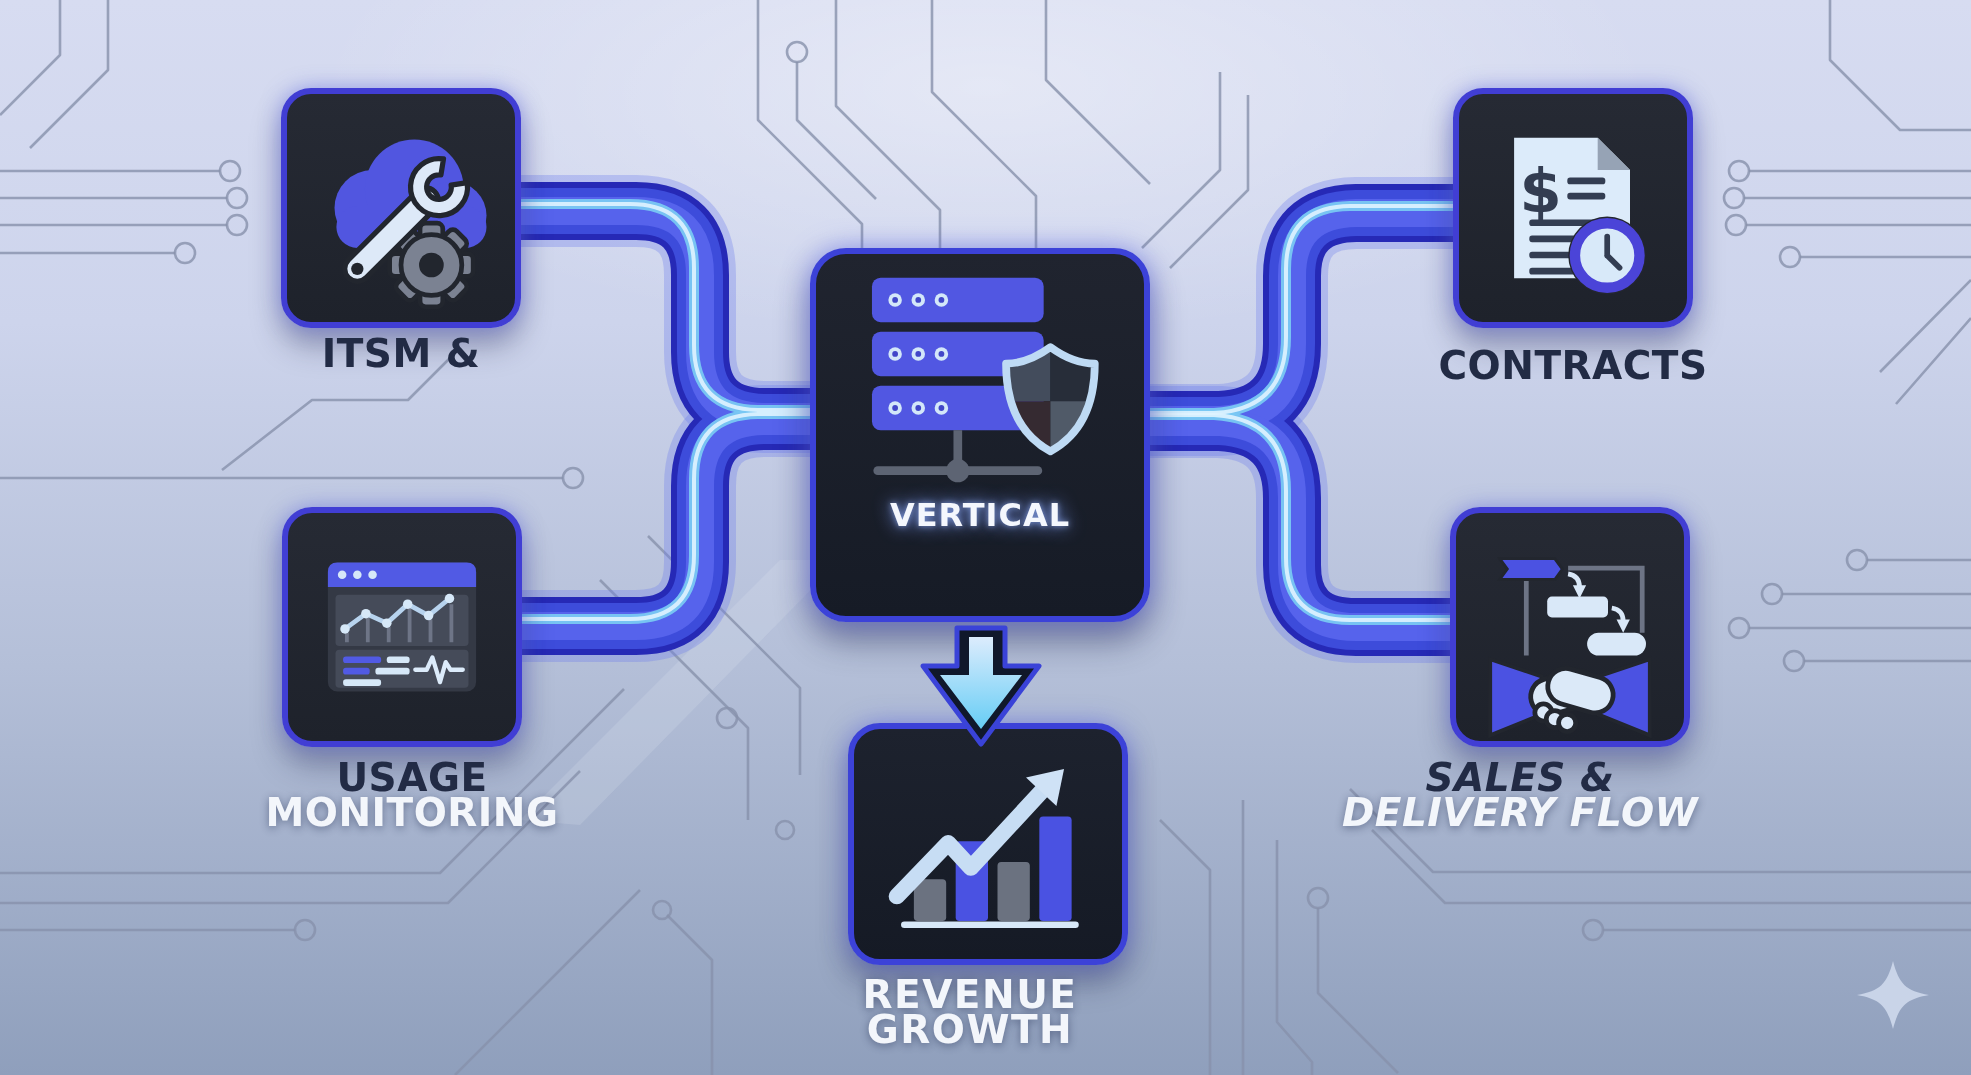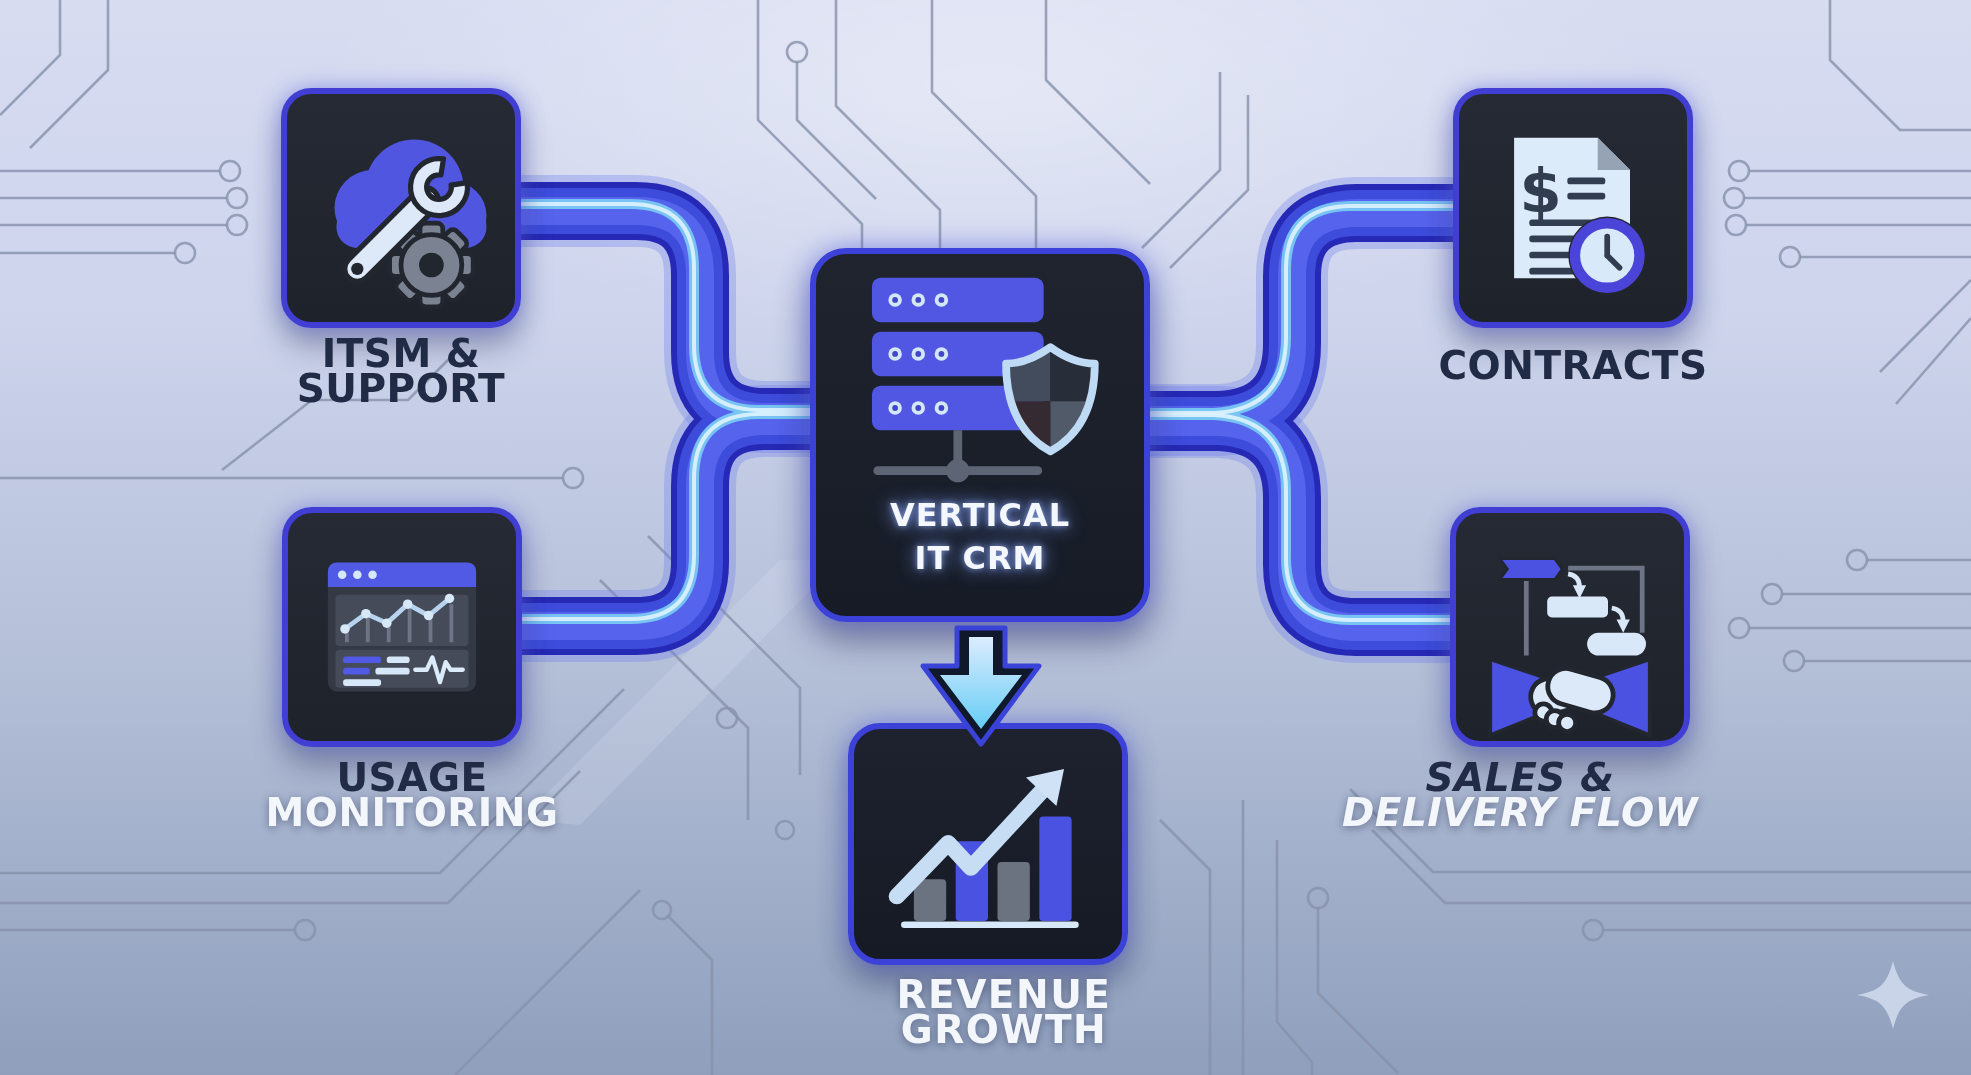--- a/index.html
+++ b/index.html
@@ -63,21 +63,21 @@
   .node-label{
     position:absolute;text-align:center;font-weight:bold;font-size:39px;line-height:35px;
     letter-spacing:.5px;color:#222b45;
   }
   .node-label span{display:block;}
   .node-label .light{color:#f3f6fb;text-shadow:0 2px 8px rgba(25,35,70,.45);}
   .label-itsm{left:241px;top:336px;width:320px;}
   .label-usage{left:252px;top:760px;width:320px;}
   .label-contracts{left:1413px;top:336px;width:320px;margin-top:12px;}
   .label-sales{left:1330px;top:760px;width:380px;font-style:italic;}
-  .label-revenue{left:814px;top:977px;width:380px;letter-spacing:1.5px;}
+  .label-revenue{left:780px;top:977px;width:380px;letter-spacing:1.5px;}
 </style>
 </head>
 <body>
 
 <div class="canvas">
 
   <svg class="layer" viewBox="0 0 1971 1075">
     <path class="band" d="M 520 820 L 780 560 L 840 560 L 580 825 Z"></path>
     <path class="tr" d="
       M 758 0 V 120 L 862 224 V 332
@@ -202,21 +202,20 @@
         <line x1="146" y1="112" x2="74" y2="184" stroke="#dde9f8" stroke-width="21" stroke-linecap="round"></line>
         <g transform="translate(160,98) rotate(45)">
           <path d="M 17.6 -24.3 A 30 30 0 1 1 -17.6 -24.3 L -7.6 -10.5 A 13 13 0 1 0 7.6 -10.5 Z" fill="#dde9f8" stroke="#22262e" stroke-width="5.5" stroke-linejoin="round"></path>
         </g>
         <circle cx="74" cy="184" r="6.5" fill="#22262e"></circle>
       </g>
     </svg>
   </div>
   <div class="node-label label-itsm">
     <span>ITSM &amp;</span>
-    <span>SUPPORT</span>
   </div>
 
   <div class="tile" style="left:282px;top:507px">
     <svg viewBox="0 0 240 240">
       <g>
         <rect x="42" y="52" width="156" height="136" rx="10" fill="#343945"></rect>
         <path d="M 42 78 V 62 Q 42 52 52 52 H 188 Q 198 52 198 62 V 78 Z" fill="#515ae4"></path>
         <circle cx="57" cy="65" r="4.5" fill="#d6e8f8"></circle>
           <circle cx="73" cy="65" r="4.5" fill="#d6e8f8"></circle>
         <circle cx="89" cy="65" r="4.5" fill="#d6e8f8"></circle>
@@ -346,21 +345,20 @@
           <rect x="-50" y="-60" width="50" height="62" fill="#434c5c"></rect>
           <rect x="0" y="-60" width="50" height="62" fill="#272d39"></rect>
           <rect x="-50" y="2" width="50" height="60" fill="#352a31"></rect>
           <rect x="0" y="2" width="50" height="60" fill="#505a68"></rect>
         </g>
         <path d="M 0 -54 C 15 -43 32 -37 46 -37 C 46 3 33 36 0 54 C -33 36 -46 3 -46 -37 C -32 -37 -15 -43 0 -54 Z" fill="none" stroke="#bedaf4" stroke-width="8" stroke-linejoin="round"></path>
       </g>
     </svg>
     <div class="center-title">
       <div>VERTICAL</div>
-      <div>IT CRM</div>
     </div>
   </div>
 
   <div class="revenue-node">
     <svg viewBox="0 0 280 242">
       <g>
         <rect x="62" y="158" width="34" height="44" rx="4" fill="#6b7280"></rect>
         <rect x="106" y="118" width="34" height="84" rx="4" fill="#4a52e2"></rect>
         <rect x="150" y="140" width="34" height="62" rx="4" fill="#6b7280"></rect>
         <rect x="194" y="92" width="34" height="110" rx="4" fill="#4a52e2"></rect>

